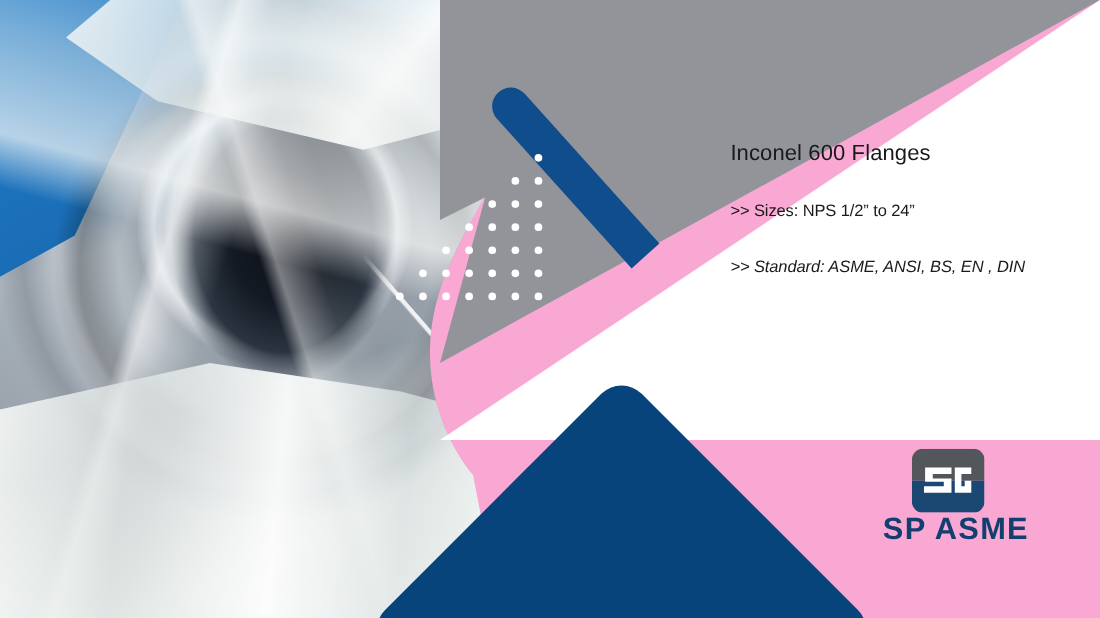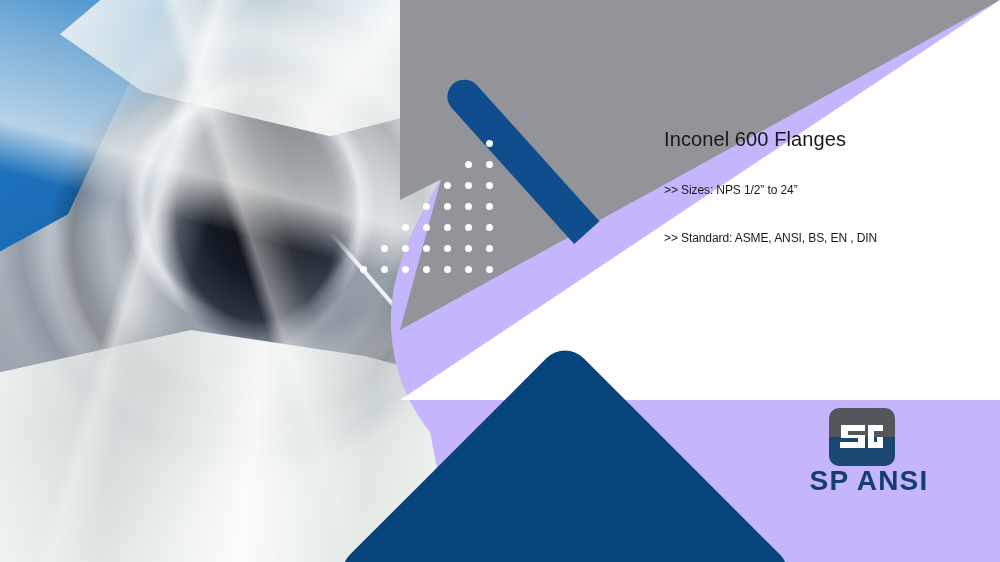--- a/index.html
+++ b/index.html
@@ -2,21 +2,21 @@
 <html><head>
 <meta charset="utf-8">
 <style>
   html,body{margin:0;padding:0;background:#ffffff;}
   body{font-family:"Liberation Sans","DejaVu Sans",sans-serif;}
 
   #banner{
     position:relative;
     width:1000px;height:562px;
     overflow:hidden;
-    background:#c4b5fd;
+    background:#f9a8d4;
   }
 
   
   .photo-wrap{
     position:absolute;left:0;top:0;width:560px;height:562px;
     overflow:hidden;
     
     -webkit-clip-path:path("M0,0 L505,0 L470,120 C440,190 400,235 392,300 C386,352 404,400 430,432 L455,562 L0,562 Z");
     clip-path:path("M0,0 L505,0 L470,120 C440,190 400,235 392,300 C386,352 404,400 430,432 L455,562 L0,562 Z");
   }
@@ -120,24 +120,24 @@
     transform-origin:center center;
   }
 
   
   .text-col{position:absolute;left:664px;top:128px;width:330px;}
   .headline{
     font-size:20px;color:#181818;font-weight:400;letter-spacing:.1px;
     margin:0 0 32px 0;white-space:nowrap;
   }
   .bullet{
-    font-size:12px;color:#1a1a1a;font-weight:400;
+    font-size:15px;color:#1a1a1a;font-weight:400;
     margin:0 0 34px 0;white-space:nowrap;letter-spacing:-.1px;
   }
-  .bullet:last-child{margin-bottom:0;}
+  .bullet:last-child{margin-bottom:0;font-style:italic;}
 
   
   .logo{position:absolute;left:783px;top:408px;width:172px;height:88px;}
   .logo-mark{position:absolute;left:46px;top:0;width:66px;height:58px;}
   .logo-text{
     position:absolute;left:0;top:58px;width:172px;text-align:center;
     font-size:28px;font-weight:700;letter-spacing:1.2px;
     color:#123f6e;line-height:30px;
   }
 </style>
@@ -214,16 +214,16 @@
           <rect x="0" y="29" width="66" height="29" fill="#1b4773"></rect>
         </g>
         <g fill="#ffffff">
 
           <path d="M12 17 h24 v6 h-17 v4 h17 v13 h-25 v-6 h18 v-4 h-17 z"></path>
 
           <path d="M39 17 h15 v6 h-9 v11 h3 v-5 h6 v11 h-15 z"></path>
         </g>
       </svg>
     </div>
-    <div class="logo-text">SP ANSI</div>
+    <div class="logo-text">SP ASME</div>
   </div>
 
 </div>
 
 </body></html>

